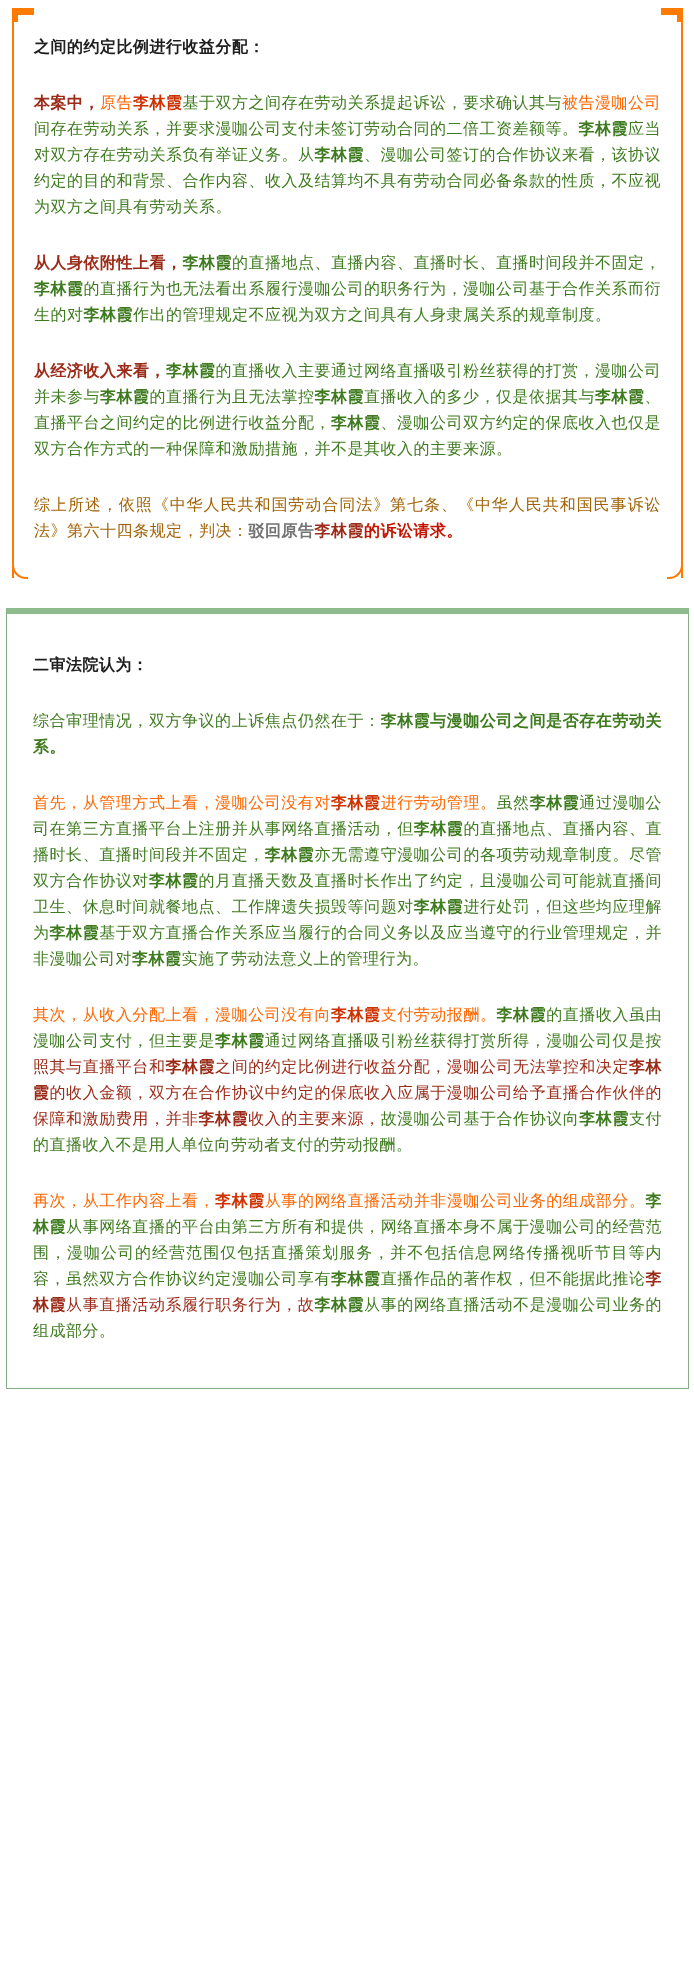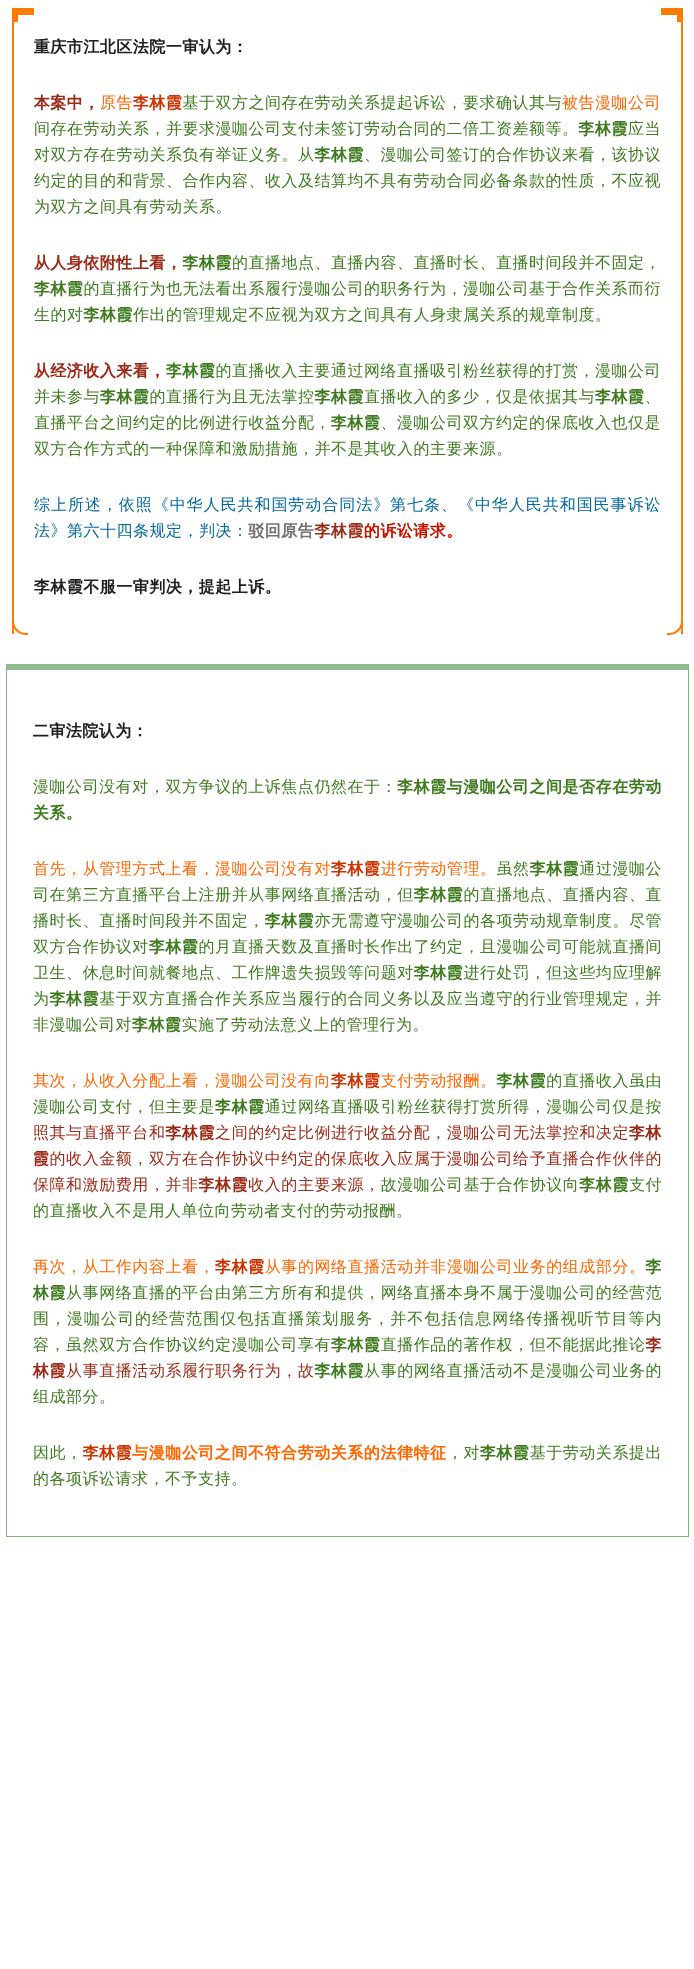--- a/index.html
+++ b/index.html
@@ -34,21 +34,21 @@
     right:-2px;border-right:2px solid var(--box1);border-bottom:2px solid var(--box1);
     border-bottom-right-radius:14px;
   }
   
   .box1::after{content:"";position:absolute;left:-2px;right:-2px;bottom:-2px;height:0;}
   
   .box2{
     margin:30px 5px 0 6px;
     border:1px solid var(--box2thin);
     border-top:6px solid var(--box2);
-    padding:48px 26px 44px;
+    padding:38px 26px 44px;
     box-sizing:border-box;
   }
   
   .doc p{
     margin:0 0 30px;
     font-size:16px;
     line-height:26px;
     letter-spacing:0.5px;
     text-align:justify;
     word-break:break-all;
@@ -62,33 +62,31 @@
 <div class="page">
 
   <section class="box1 doc" id="box1">
     <span class="corner c-tl-h"></span>
     <span class="corner c-tl-v"></span>
     <span class="corner c-tr-h"></span>
     <span class="corner c-tr-v"></span>
     <span class="foot foot-l"></span>
     <span class="foot foot-r"></span>
     <div class="content">
-        <p><span class="b" style="color: rgb(31, 31, 31);">重庆市江北区法院一审认为：</span></p>
+        <p><span class="b" style="color: rgb(31, 31, 31);">之间的约定比例进行收益分配：</span></p>
         <p><span class="b" style="color: rgb(155, 43, 24);">本案中，</span><span style="color: rgb(255, 102, 0);">原告</span><span class="b" style="color: rgb(204, 51, 0);">李林霞</span><span style="color: rgb(62, 123, 31);">基于双方之间存在劳动关系提起诉讼，要求确认其与</span><span style="color: rgb(255, 102, 0);">被告漫咖公司</span><span style="color: rgb(62, 123, 31);">间存在劳动关系，并要求漫咖公司支付未签订劳动合同的二倍工资差额等。</span><span class="b" style="color: rgb(62, 123, 31);">李林霞</span><span style="color: rgb(62, 123, 31);">应当对双方存在劳动关系负有举证义务。从</span><span class="b" style="color: rgb(62, 123, 31);">李林霞</span><span style="color: rgb(62, 123, 31);">、漫咖公司签订的合作协议来看，该协议约定的目的和背景、合作内容、收入及结算均不具有劳动合同必备条款的性质，不应视为双方之间具有劳动关系。</span></p>
         <p><span class="b" style="color: rgb(155, 43, 24);">从人身依附性上看，</span><span class="b" style="color: rgb(62, 123, 31);">李林霞</span><span style="color: rgb(62, 123, 31);">的直播地点、直播内容、直播时长、直播时间段并不固定，</span><span class="b" style="color: rgb(62, 123, 31);">李林霞</span><span style="color: rgb(62, 123, 31);">的直播行为也无法看出系履行漫咖公司的职务行为，漫咖公司基于合作关系而衍生的对</span><span class="b" style="color: rgb(62, 123, 31);">李林霞</span><span style="color: rgb(62, 123, 31);">作出的管理规定不应视为双方之间具有人身隶属关系的规章制度。</span></p>
         <p><span class="b" style="color: rgb(155, 43, 24);">从经济收入来看，</span><span class="b" style="color: rgb(62, 123, 31);">李林霞</span><span style="color: rgb(62, 123, 31);">的直播收入主要通过网络直播吸引粉丝获得的打赏，漫咖公司并未参与</span><span class="b" style="color: rgb(62, 123, 31);">李林霞</span><span style="color: rgb(62, 123, 31);">的直播行为且无法掌控</span><span class="b" style="color: rgb(62, 123, 31);">李林霞</span><span style="color: rgb(62, 123, 31);">直播收入的多少，仅是依据其与</span><span class="b" style="color: rgb(62, 123, 31);">李林霞</span><span style="color: rgb(62, 123, 31);">、直播平台之间约定的比例进行收益分配，</span><span class="b" style="color: rgb(62, 123, 31);">李林霞</span><span style="color: rgb(62, 123, 31);">、漫咖公司双方约定的保底收入也仅是双方合作方式的一种保障和激励措施，并不是其收入的主要来源。</span></p>
-        <p><span style="color: #0369a1;">综上所述，依照《中华人民共和国劳动合同法》第七条、《中华人民共和国民事诉讼法》第六十四条规定，判决：</span><span class="b" style="color: #737373;">驳回原告</span><span class="b" style="color: rgb(155, 43, 24);">李林霞</span><span class="b" style="color: rgb(194, 21, 0);">的诉讼请求。</span></p>
-        <p><span class="b" style="color: rgb(31, 31, 31);">李林霞不服一审判决，提起上诉。</span></p>
+        <p><span style="color: #a16207;">综上所述，依照《中华人民共和国劳动合同法》第七条、《中华人民共和国民事诉讼法》第六十四条规定，判决：</span><span class="b" style="color: #737373;">驳回原告</span><span class="b" style="color: rgb(155, 43, 24);">李林霞</span><span class="b" style="color: rgb(194, 21, 0);">的诉讼请求。</span></p>
       </div>
   </section>
 
   <section class="box2 doc" id="box2">
     <div class="content">
         <p><span class="b" style="color: rgb(31, 31, 31);">二审法院认为：</span></p>
-        <p><span style="color: rgb(62, 123, 31);">漫咖公司没有对，双方争议的上诉焦点仍然在于：</span><span class="b" style="color: rgb(62, 123, 31);">李林霞与漫咖公司之间是否存在劳动关系。</span></p>
+        <p><span style="color: rgb(62, 123, 31);">综合审理情况，双方争议的上诉焦点仍然在于：</span><span class="b" style="color: rgb(62, 123, 31);">李林霞与漫咖公司之间是否存在劳动关系。</span></p>
         <p><span style="color: rgb(255, 102, 0);">首先，从管理方式上看，漫咖公司没有对</span><span class="b" style="color: rgb(204, 51, 0);">李林霞</span><span style="color: rgb(255, 102, 0);">进行劳动管理。</span><span style="color: rgb(62, 123, 31);">虽然</span><span class="b" style="color: rgb(62, 123, 31);">李林霞</span><span style="color: rgb(62, 123, 31);">通过漫咖公司在第三方直播平台上注册并从事网络直播活动，但</span><span class="b" style="color: rgb(62, 123, 31);">李林霞</span><span style="color: rgb(62, 123, 31);">的直播地点、直播内容、直播时长、直播时间段并不固定，</span><span class="b" style="color: rgb(62, 123, 31);">李林霞</span><span style="color: rgb(62, 123, 31);">亦无需遵守漫咖公司的各项劳动规章制度。尽管双方合作协议对</span><span class="b" style="color: rgb(62, 123, 31);">李林霞</span><span style="color: rgb(62, 123, 31);">的月直播天数及直播时长作出了约定，且漫咖公司可能就直播间卫生、休息时间就餐地点、工作牌遗失损毁等问题对</span><span class="b" style="color: rgb(62, 123, 31);">李林霞</span><span style="color: rgb(62, 123, 31);">进行处罚，但这些均应理解为</span><span class="b" style="color: rgb(62, 123, 31);">李林霞</span><span style="color: rgb(62, 123, 31);">基于双方直播合作关系应当履行的合同义务以及应当遵守的行业管理规定，并非漫咖公司对</span><span class="b" style="color: rgb(62, 123, 31);">李林霞</span><span style="color: rgb(62, 123, 31);">实施了劳动法意义上的管理行为。</span></p>
         <p><span style="color: rgb(255, 102, 0);">其次，从收入分配上看，漫咖公司没有向</span><span class="b" style="color: rgb(204, 51, 0);">李林霞</span><span style="color: rgb(255, 102, 0);">支付劳动报酬。</span><span class="b" style="color: rgb(62, 123, 31);">李林霞</span><span style="color: rgb(62, 123, 31);">的直播收入虽由漫咖公司支付，但主要是</span><span class="b" style="color: rgb(62, 123, 31);">李林霞</span><span style="color: rgb(62, 123, 31);">通过网络直播吸引粉丝获得打赏所得，漫咖公司仅是按</span><span style="color: rgb(155, 43, 24);">照其与直播平台和</span><span class="b" style="color: rgb(155, 43, 24);">李林霞</span><span style="color: rgb(155, 43, 24);">之间的约定比例进行收益分配，漫咖公司无法掌控和决定</span><span class="b" style="color: rgb(155, 43, 24);">李林霞</span><span style="color: rgb(155, 43, 24);">的收入金额，双方在合作协议中约定的保底收入应属于漫咖公司给予直播合作伙伴的保障和激励费用，并非</span><span class="b" style="color: rgb(155, 43, 24);">李林霞</span><span style="color: rgb(155, 43, 24);">收入的主要来源，</span><span style="color: rgb(62, 123, 31);">故漫咖公司基于合作协议向</span><span class="b" style="color: rgb(62, 123, 31);">李林霞</span><span style="color: rgb(62, 123, 31);">支付的直播收入不是用人单位向劳动者支付的劳动报酬。</span></p>
         <p><span style="color: rgb(255, 102, 0);">再次，从工作内容上看，</span><span class="b" style="color: rgb(204, 51, 0);">李林霞</span><span style="color: rgb(255, 102, 0);">从事的网络直播活动并非漫咖公司业务的组成部分。</span><span class="b" style="color: rgb(62, 123, 31);">李林霞</span><span style="color: rgb(62, 123, 31);">从事网络直播的平台由第三方所有和提供，网络直播本身不属于漫咖公司的经营范围，漫咖公司的经营范围仅包括直播策划服务，并不包括信息网络传播视听节目等内容，虽然双方合作协议约定漫咖公司享有</span><span class="b" style="color: rgb(62, 123, 31);">李林霞</span><span style="color: rgb(62, 123, 31);">直播作品的著作权，但不能据此推论</span><span class="b" style="color: rgb(155, 43, 24);">李林霞</span><span style="color: rgb(155, 43, 24);">从事直播活动系履行职务行为，故</span><span class="b" style="color: rgb(62, 123, 31);">李林霞</span><span style="color: rgb(62, 123, 31);">从事的网络直播活动不是漫咖公司业务的组成部分。</span></p>
-        <p><span style="color: rgb(62, 123, 31);">因此，</span><span class="b" style="color: rgb(204, 51, 0);">李林霞</span><span class="b" style="color: rgb(255, 102, 0);">与漫咖公司之间不符合劳动关系的法律特征</span><span style="color: rgb(62, 123, 31);">，对</span><span class="b" style="color: rgb(62, 123, 31);">李林霞</span><span style="color: rgb(62, 123, 31);">基于劳动关系提出的各项诉讼请求，不予支持。</span></p>
       </div>
   </section>
 
 </div>
 
 </body></html>

